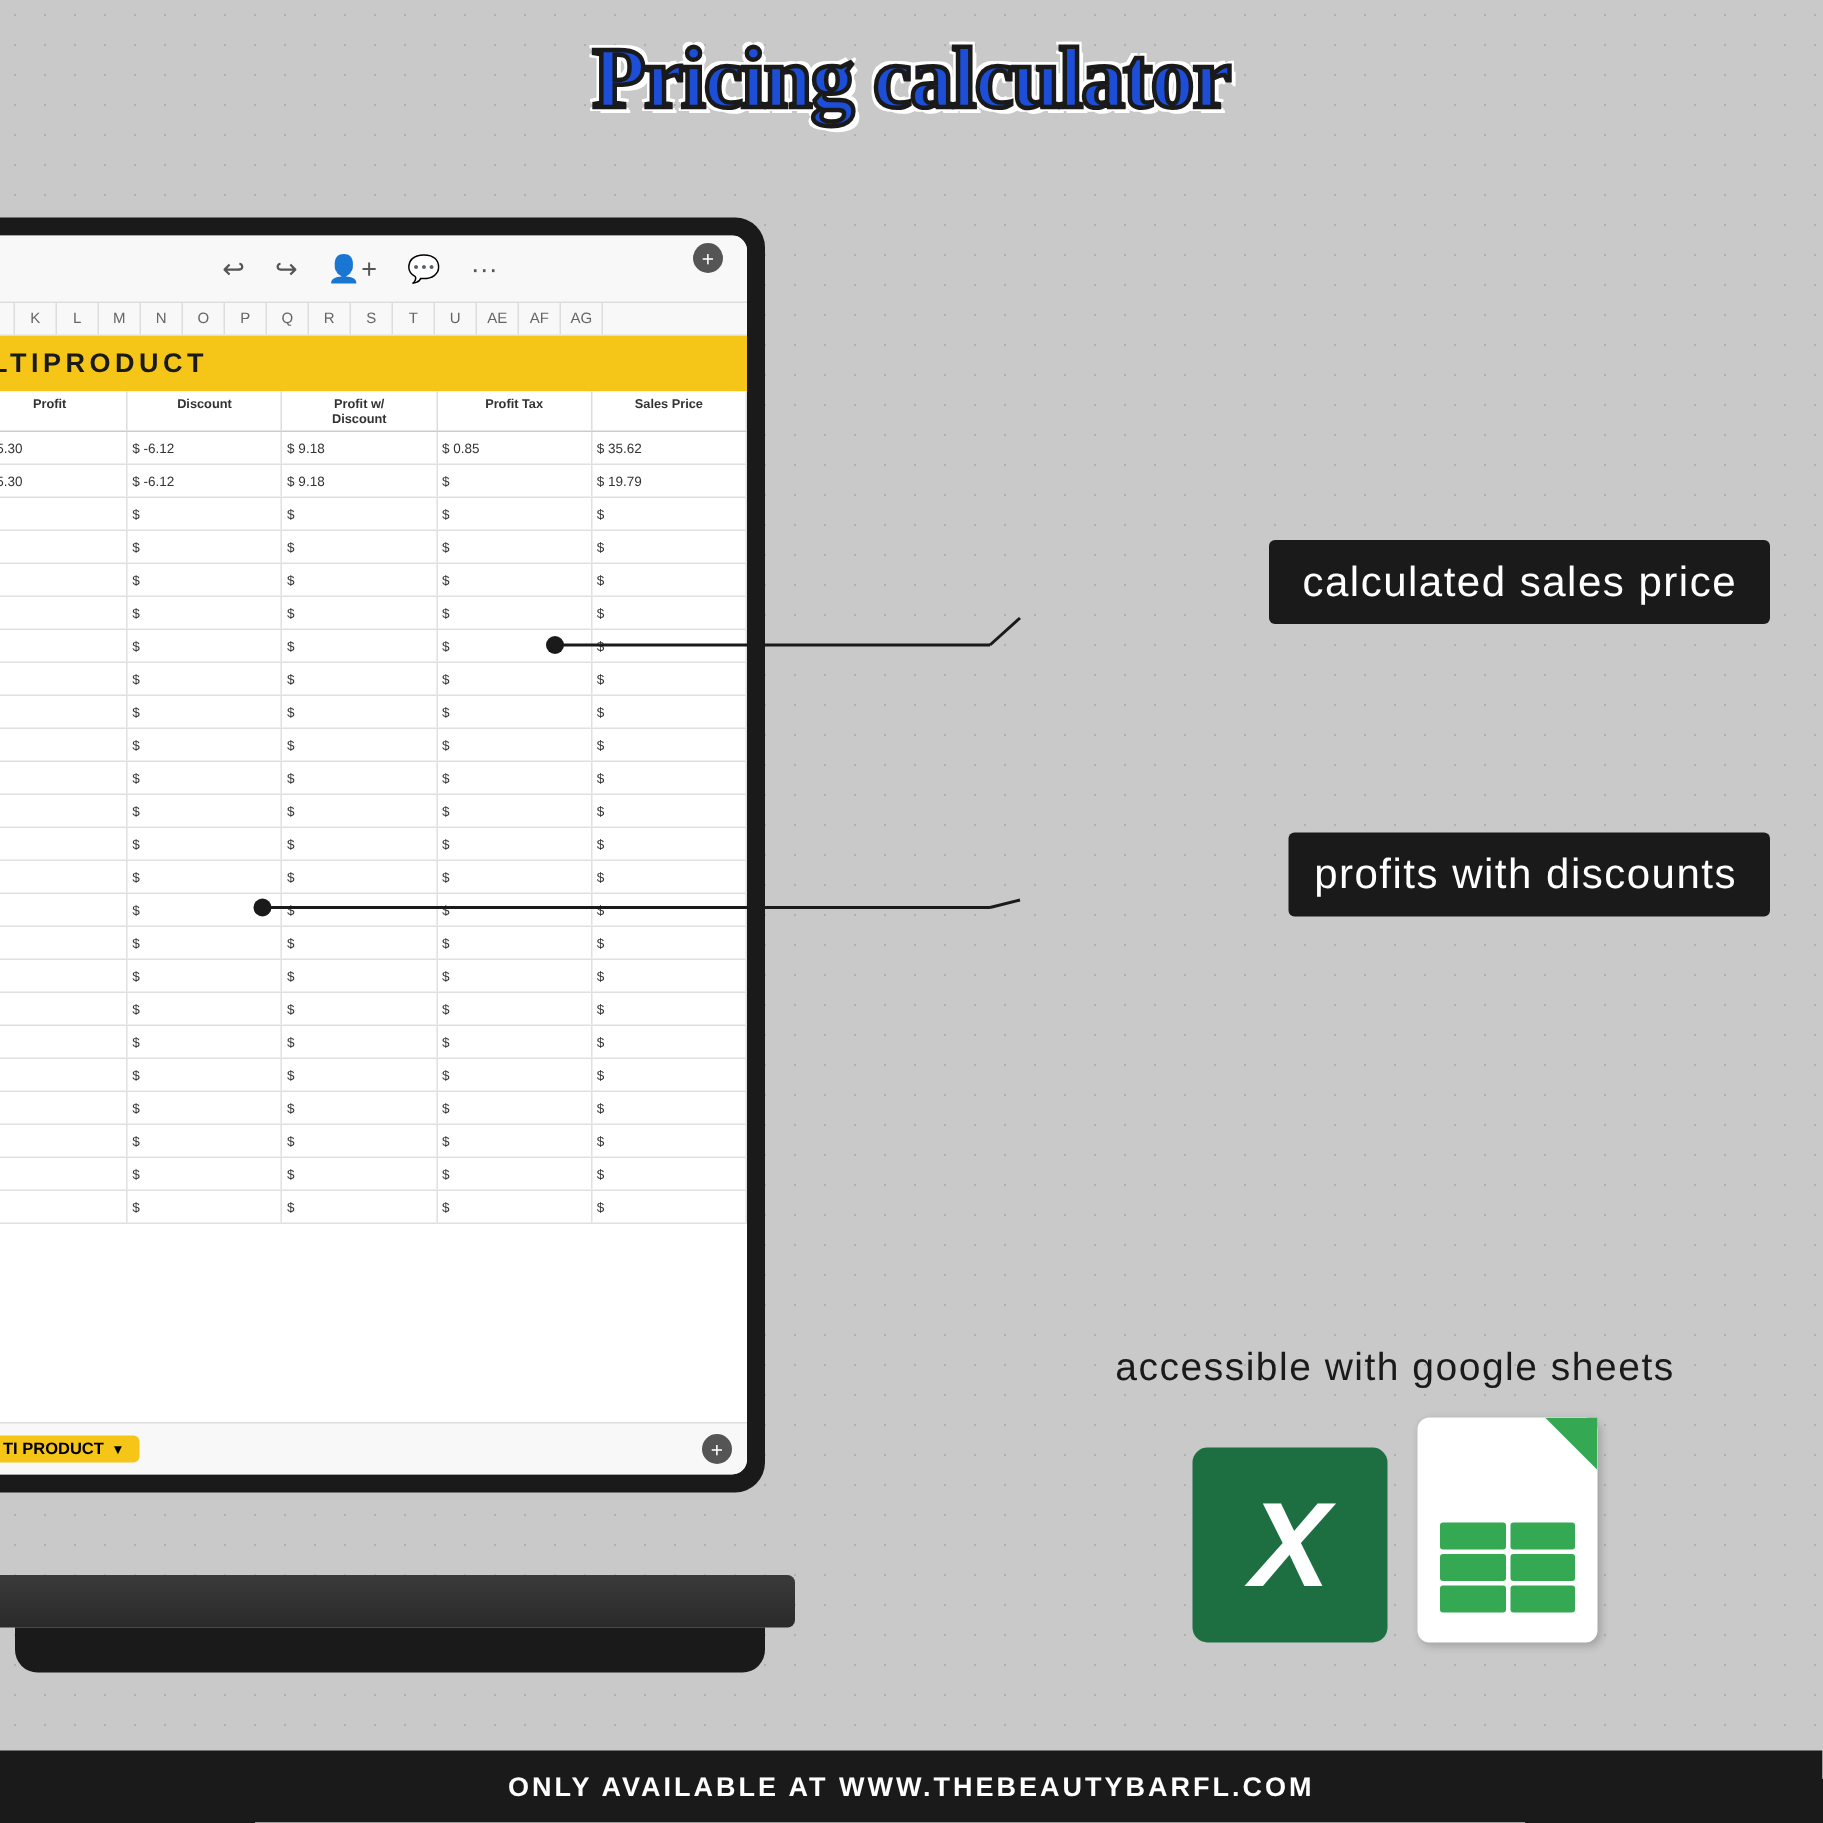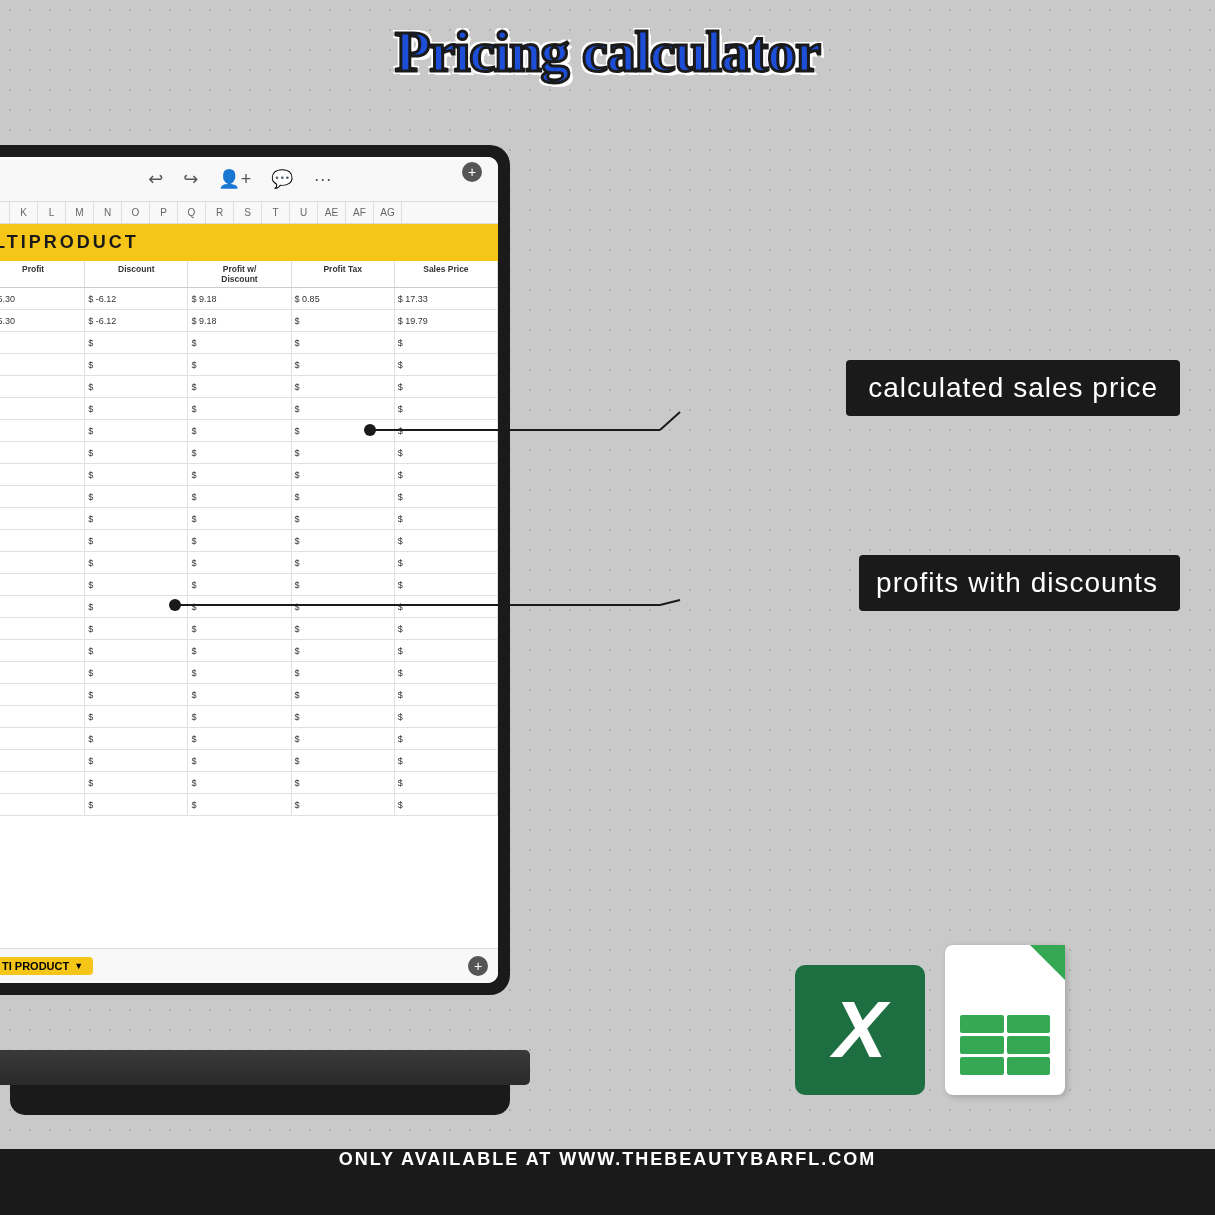--- a/index.html
+++ b/index.html
@@ -24,23 +24,24 @@
       background-size: 20px 20px, 40px 40px;
       background-position: 0 0, 10px 10px;
     }
 
     
     .footer-bar {
       position: absolute;
       bottom: 0;
       left: 0;
       right: 0;
-      height: 66px;
+      height: 48px;
       background-color: #1a1a1a;
       display: flex;
+      align-items: center;
       justify-content: center;
     }
 
     .footer-text {
       color: #ffffff;
       font-size: 18px;
       font-weight: 800;
       letter-spacing: 2px;
       text-transform: uppercase;
       font-family: Arial, sans-serif;
@@ -364,21 +365,21 @@
         <div class="col-h">Profit Tax</div>
         <div class="col-h">Sales Price</div>
       </div>
 
       <div id="data-rows-container">
           <div class="data-row">
             <div class="data-cell">$ 15.30</div>
             <div class="data-cell">$ -6.12</div>
             <div class="data-cell">$ 9.18</div>
             <div class="data-cell">$ 0.85</div>
-            <div class="data-cell">$ 17.33</div>
+            <div class="data-cell">$ 35.62</div>
           </div>
           <div class="data-row">
             <div class="data-cell">$ 15.30</div>
             <div class="data-cell">$ -6.12</div>
             <div class="data-cell">$ 9.18</div>
             <div class="data-cell">$</div>
             <div class="data-cell">$ 19.79</div>
           </div>
           <div class="data-row">
             <div class="data-cell">$</div>
@@ -562,20 +563,21 @@
 
 <div class="callout-box callout1">
   <span class="callout-text">calculated sales price</span>
 </div>
 
 <div class="callout-box callout2">
   <span class="callout-text">profits with discounts</span>
 </div>
 
 <div class="icons-area">
+  <div class="accessible-text">accessible with google sheets</div>
   <div class="icons-row">
 
     <div class="excel-icon">
       <span class="excel-x">X</span>
     </div>
 
     <div class="sheets-icon">
       <div class="sheets-icon-corner"></div>
       <div class="sheets-icon-table">
         <div class="sheets-cell"></div>

